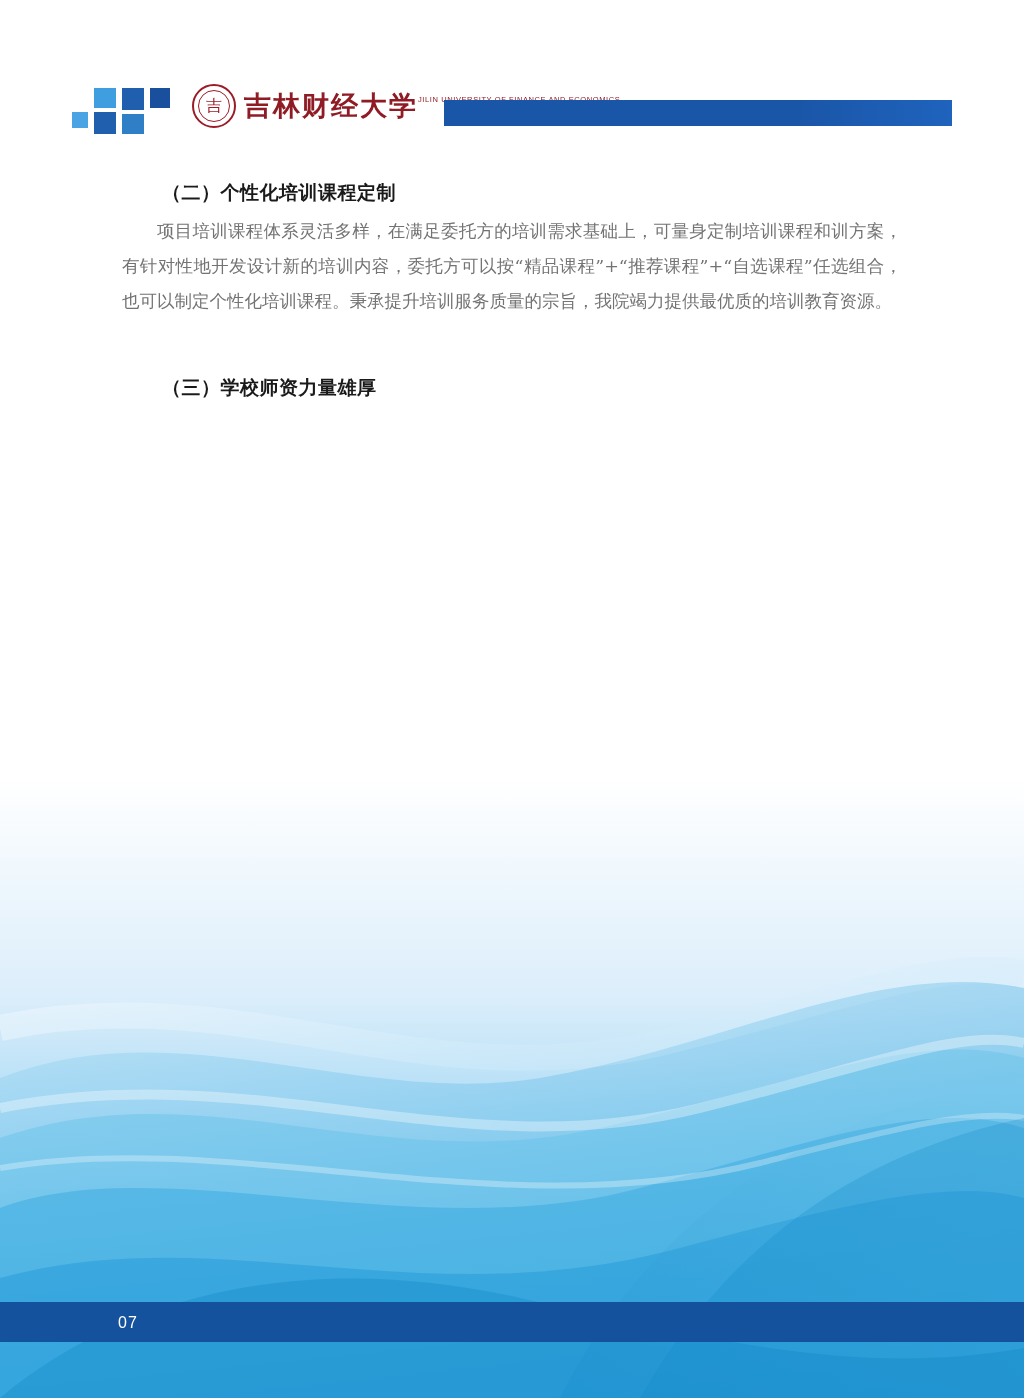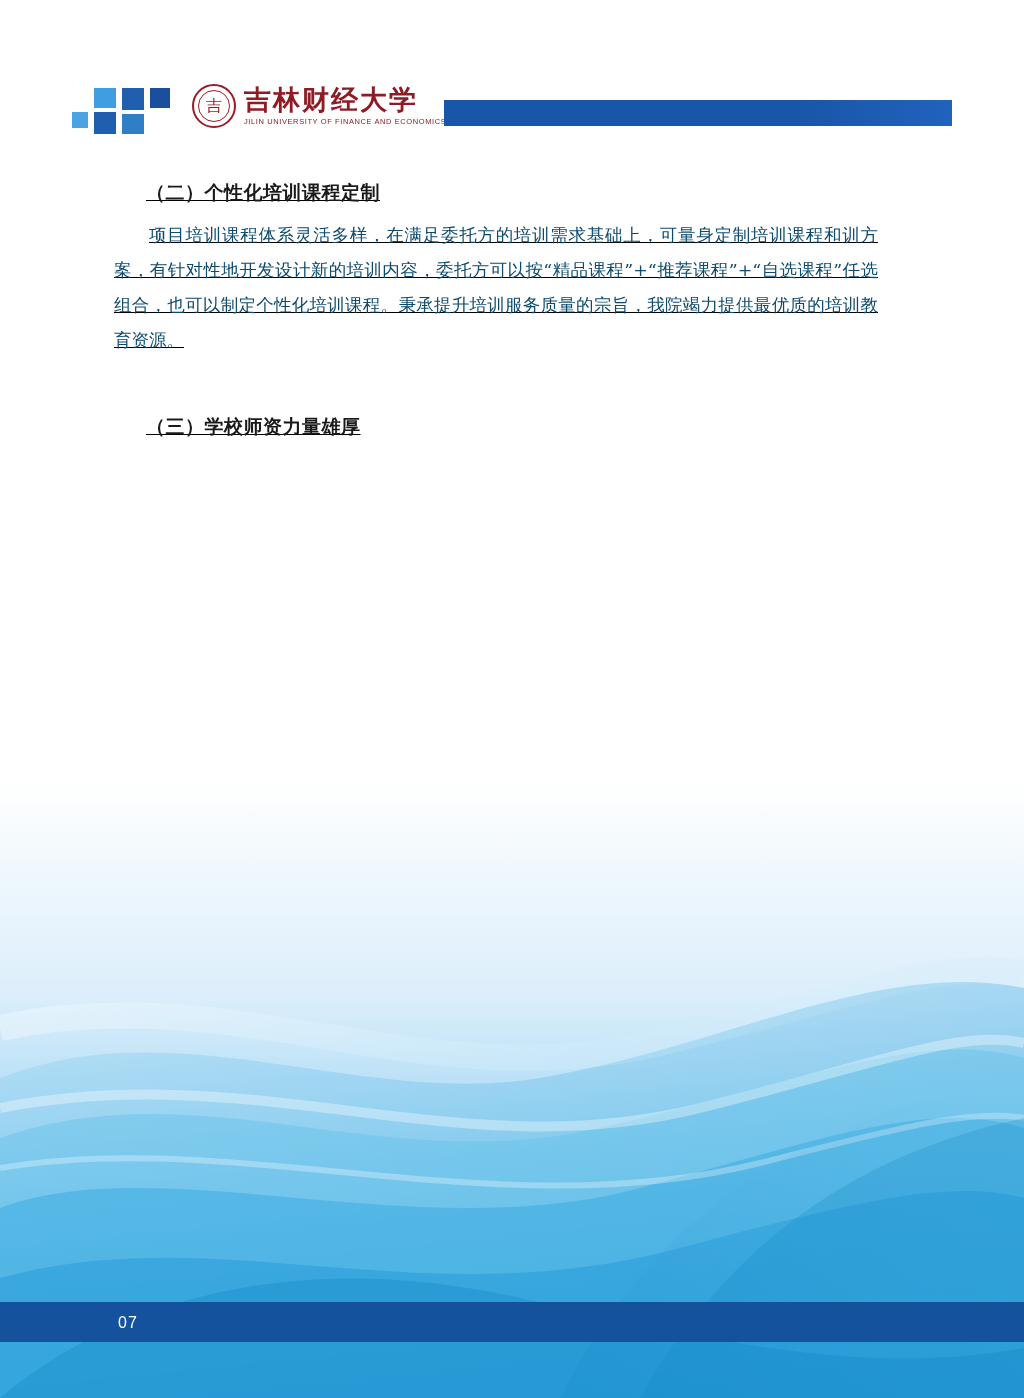--- a/index.html
+++ b/index.html
@@ -75,21 +75,21 @@
     position: absolute;
     left: 50%;
     top: 50%;
     transform: translate(-50%, -50%);
     color: #9b1b26;
     font-size: 16px;
     font-family: "DejaVu Serif", serif;
   }
   .logo-text {
     display: flex;
-    flex-direction: column;
+    flex-direction: row;
     justify-content: center;
   }
   .logo-cn {
     font-family: "DejaVu Serif", serif;
     font-size: 27px;
     font-weight: bold;
     color: #8f1b24;
     letter-spacing: 2px;
     line-height: 1.05;
   }
@@ -104,44 +104,43 @@
     left: 372px;
     top: 24px;
     right: 0;
     height: 26px;
     background: linear-gradient(90deg, #1a56a8 0%, #1a56a8 70%, #1f63bd 100%);
   }
 
   
   .content {
     position: absolute;
-    left: 102px;
+    left: 118px;
     top: 180px;
     width: 788px;
-    text-decoration: underline;
   }
   .section { margin-bottom: 14px; }
   .section-title {
     font-family: "DejaVu Sans", sans-serif;
     font-size: 19px;
     font-weight: bold;
     color: #1a1a1a;
     margin: 0 0 8px 0;
     padding-left: 44px;
     letter-spacing: 0.5px;
   }
   .para {
     font-family: "DejaVu Serif", serif;
     font-size: 17.5px;
-    color: #0c4a6e;
+    color: #737373;
     line-height: 2.0;
     text-align: justify;
     text-justify: inter-ideograph;
     text-indent: 2em;
-    margin: 12px;
+    margin: 4px;
   }
   .spacer-1 { height: 42px; }
 
   
   .bottom-art {
     position: absolute;
     left: 0;
     bottom: 0;
     width: 1024px;
     height: 620px;

